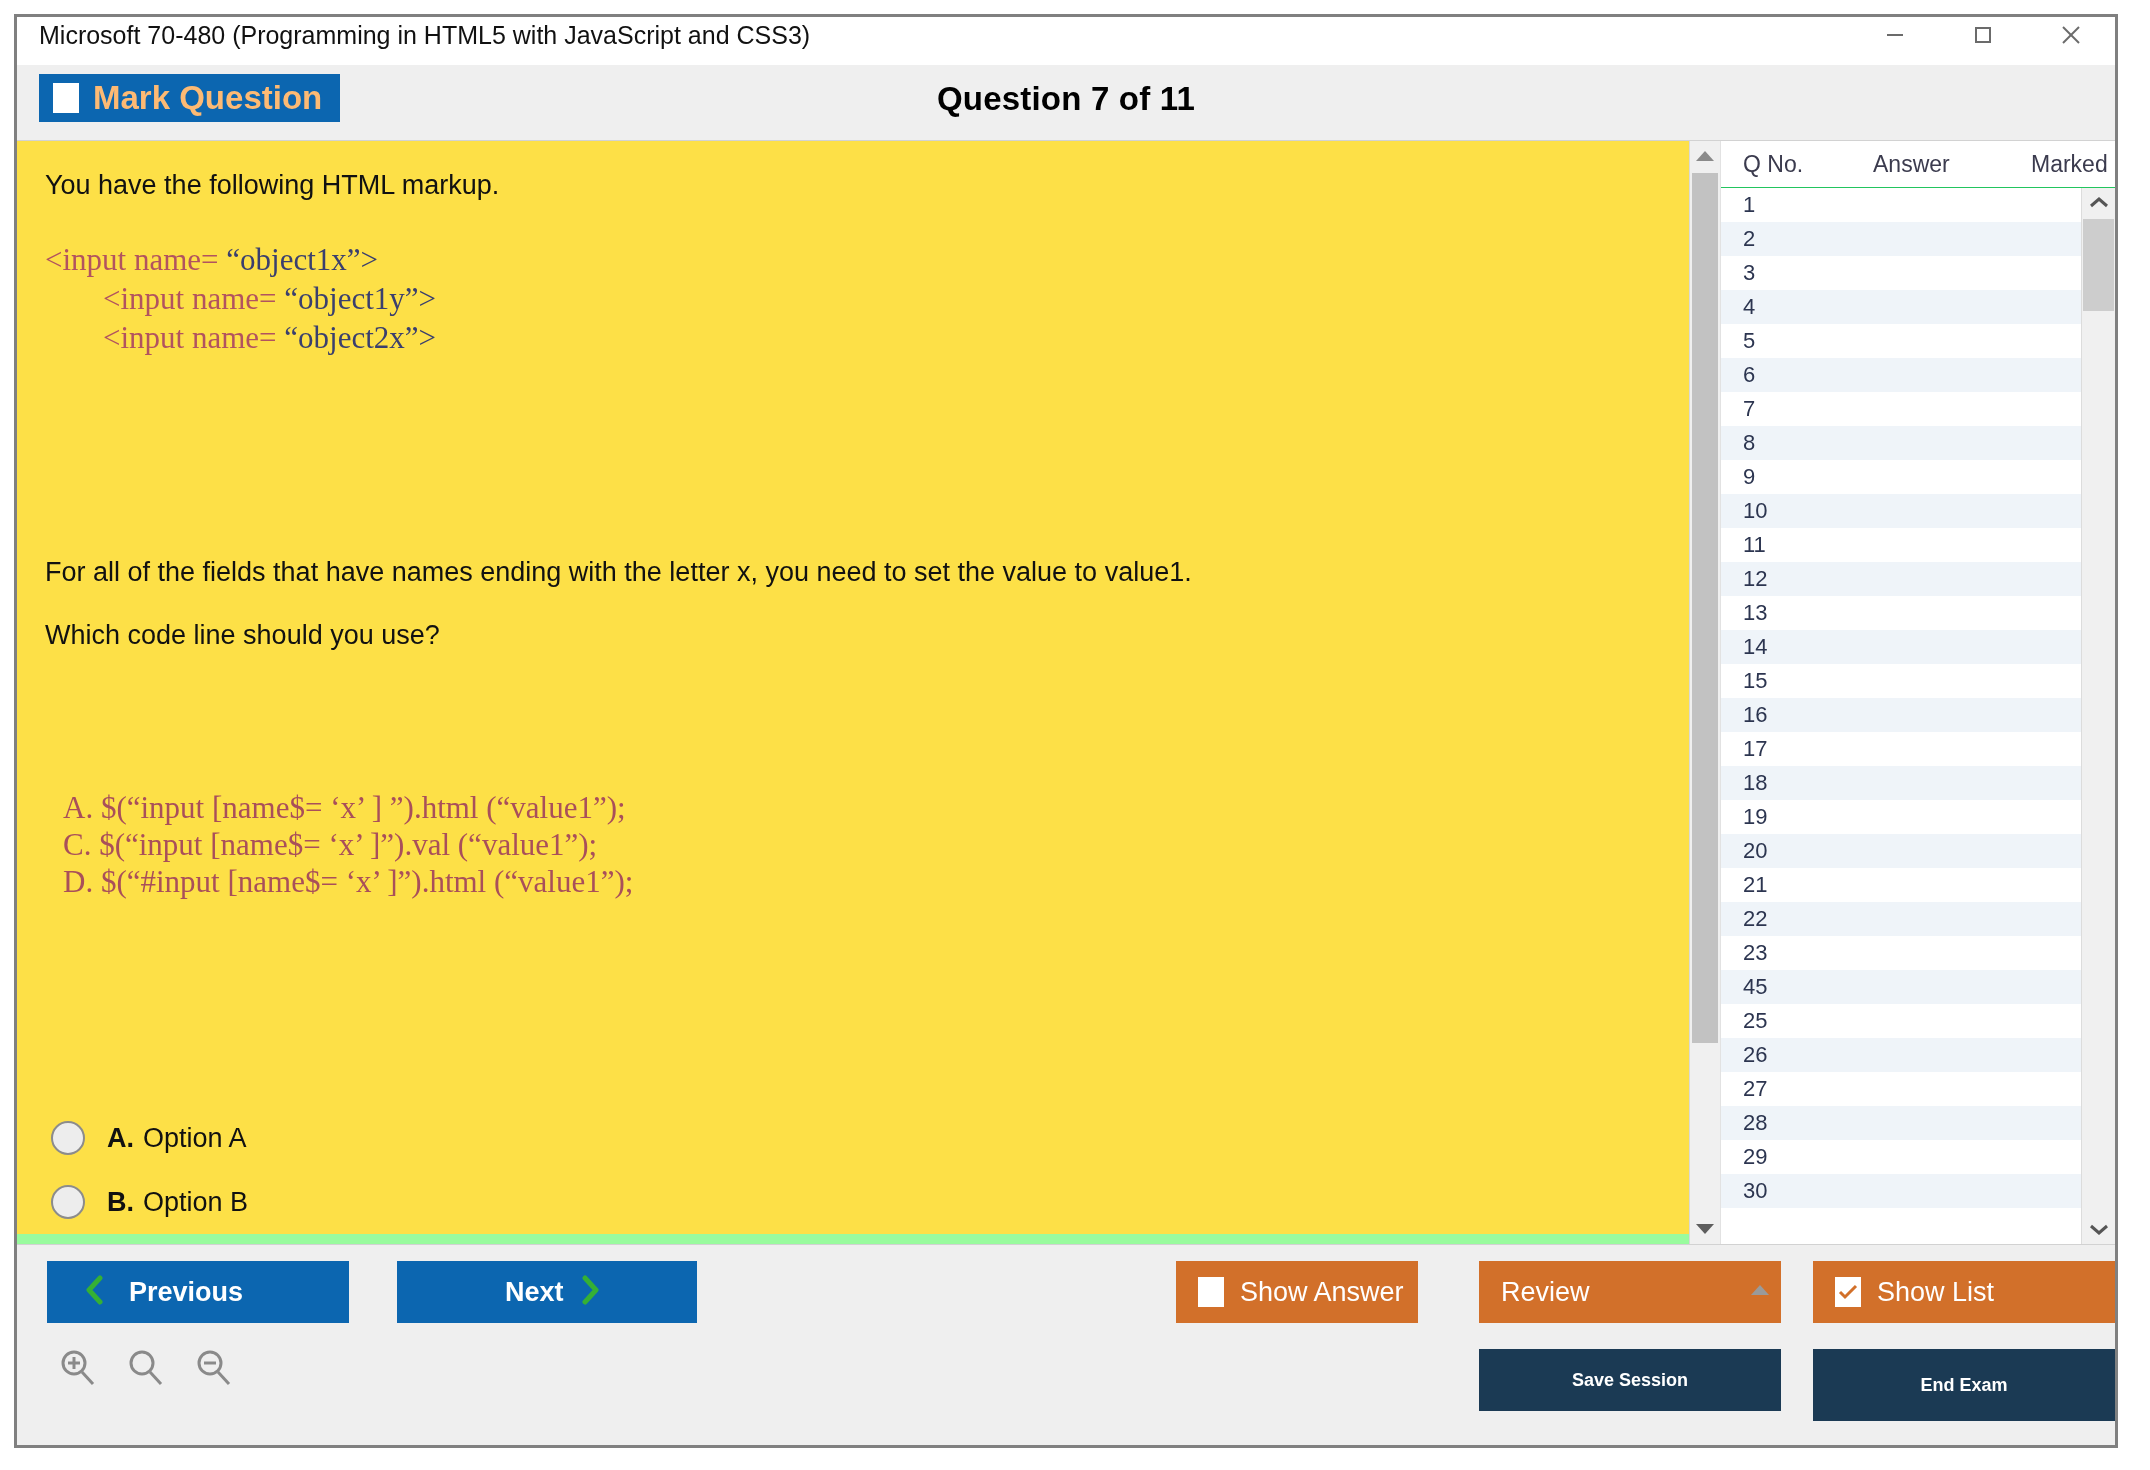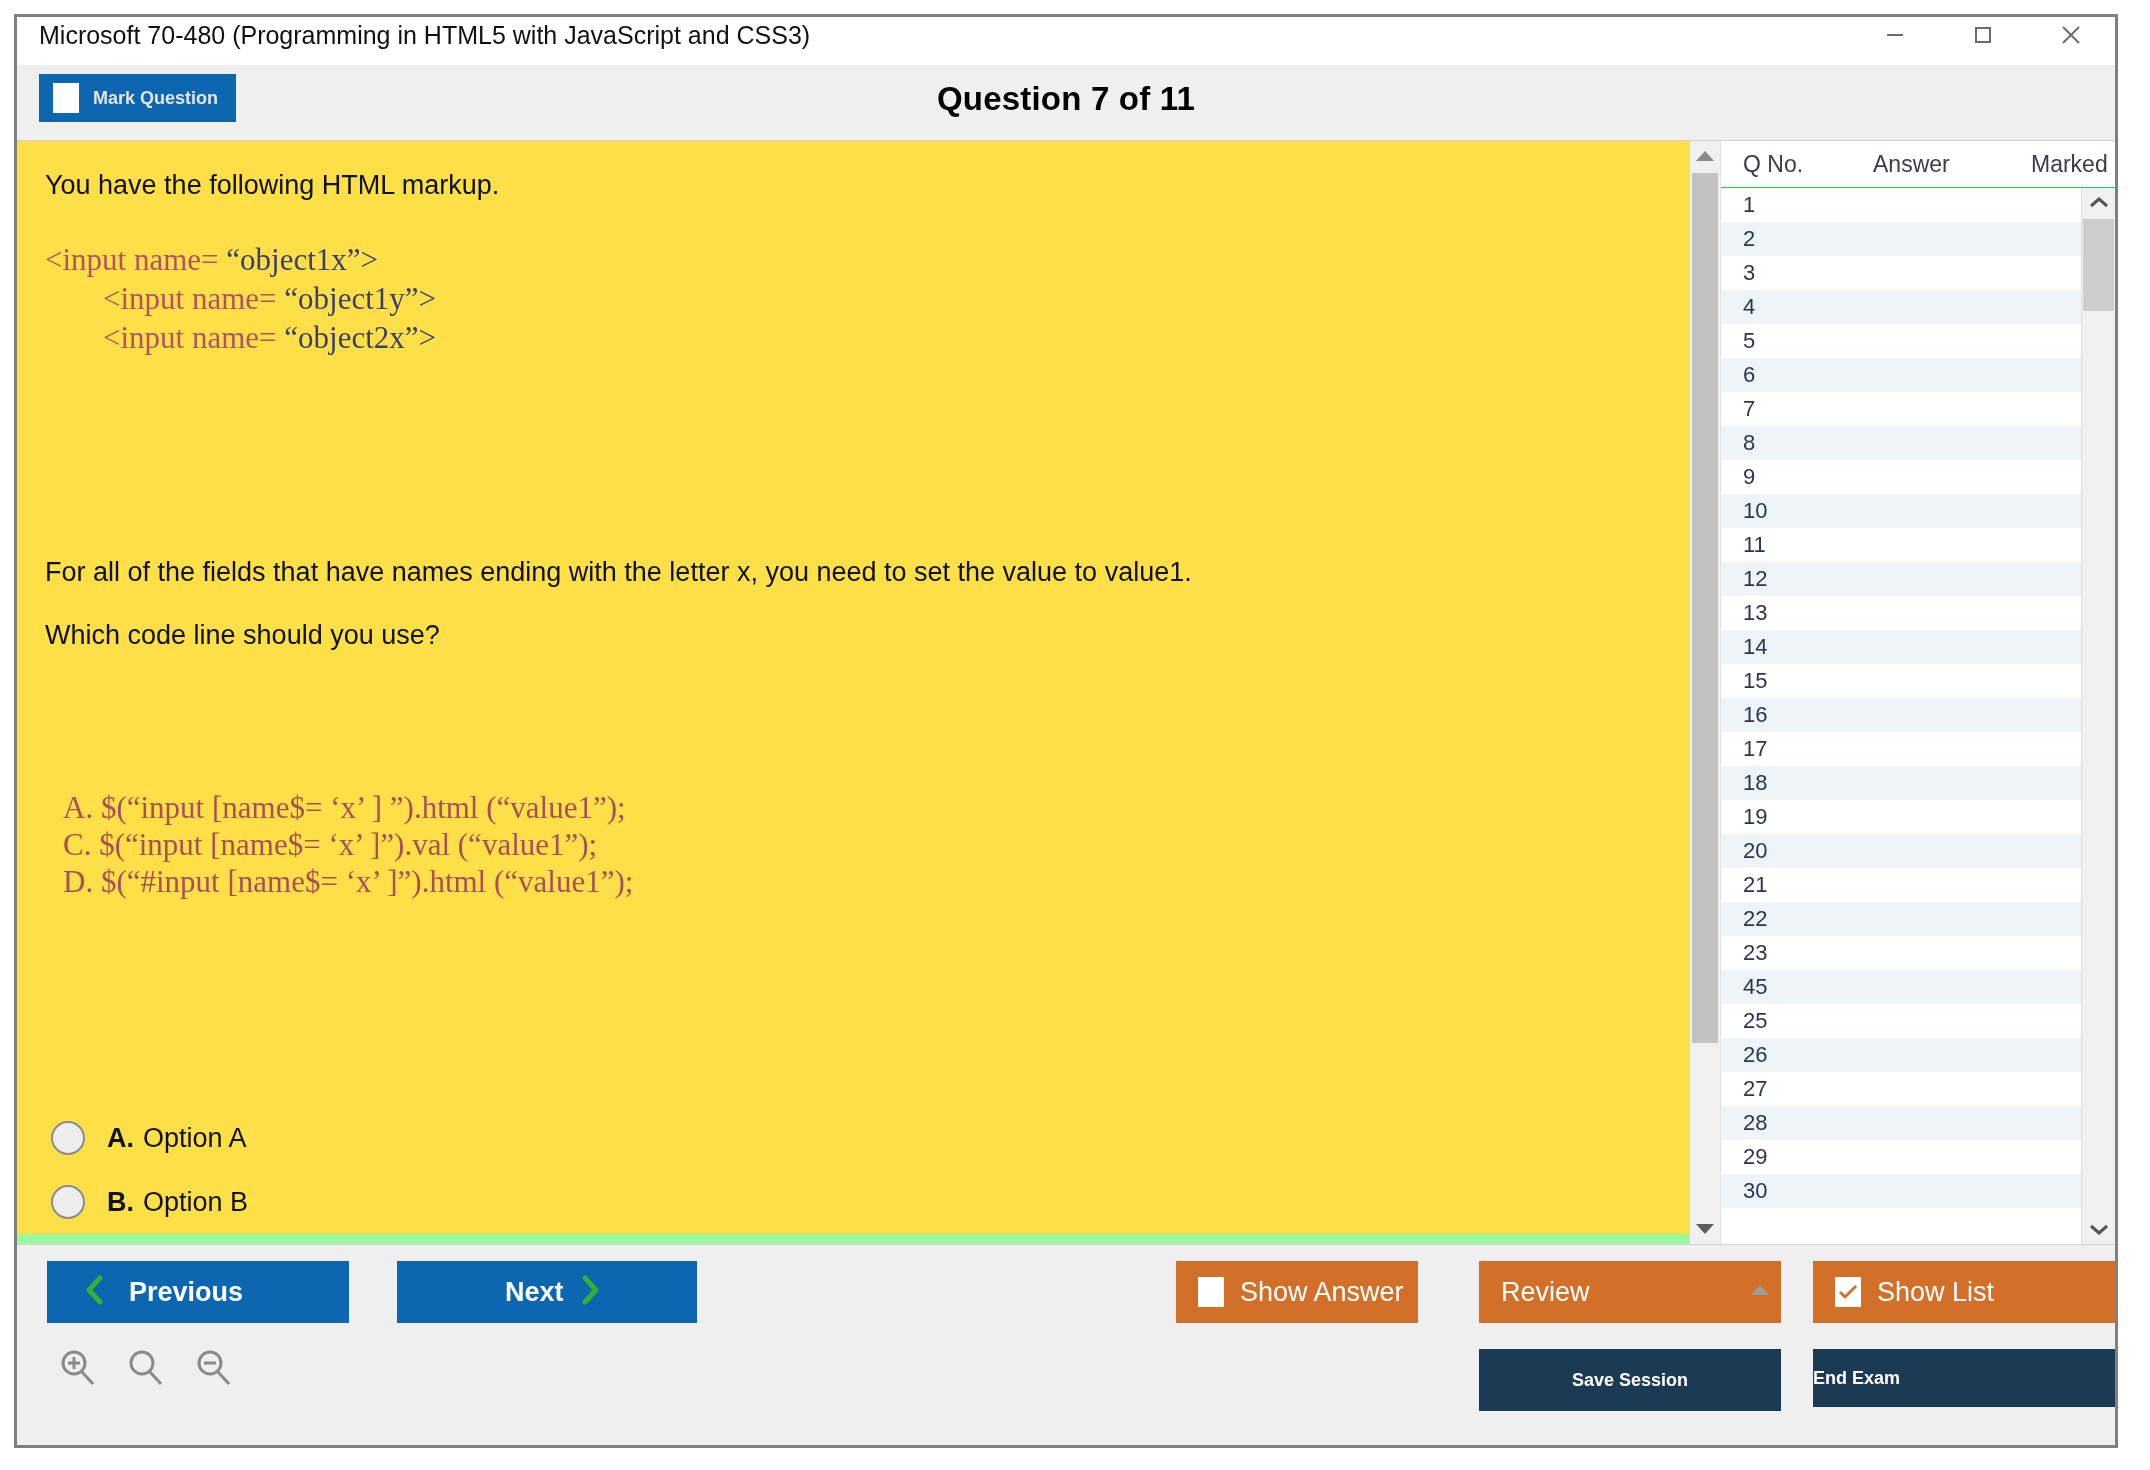--- a/index.html
+++ b/index.html
@@ -28,21 +28,21 @@
     border-bottom:1px solid #d2d2d2;
   }
   .mark-btn{
     position:absolute;left:22px;top:9px;height:48px;background:#0c66b0;
     display:flex;align-items:center;padding:0 18px 0 14px;cursor:pointer;
     border:none;
   }
   .mark-box{
     width:26px;height:30px;background:#ffffff;margin-right:14px;flex:none;
   }
-  .mark-label{color:#e5e5e5;font-size:18px;font-weight:bold;white-space:nowrap;}
+  .mark-label{color:#fdba74;font-size:33px;font-weight:bold;white-space:nowrap;}
   .question-counter{
     position:absolute;left:0;right:0;top:15px;text-align:center;
     font-size:33px;font-weight:bold;color:#000000;letter-spacing:.2px;
   }
 
   
   .bodyarea{
     position:absolute;left:0;top:124px;right:0;height:1103px;background:#ffffff;
   }
 
@@ -171,21 +171,21 @@
   .b-showanswer{left:1130px;top:16px;width:242px;height:62px;padding-left:22px;margin-left:29px;}
   .b-review{left:1462px;top:16px;width:302px;height:62px;padding-left:22px;}
   .b-showlist{left:1796px;top:16px;width:302px;height:62px;padding-left:22px;}
   .cbx{
     width:26px;height:30px;background:#ffffff;margin-right:16px;flex:none;
     display:flex;align-items:center;justify-content:center;
   }
   .tri-up{margin-left:auto;margin-right:10px;}
 
   .b-save{left:1462px;top:104px;width:302px;height:62px;justify-content:center;}
-  .b-end{left:1796px;top:104px;width:302px;height:58px;justify-content:flex-start;}
+  .b-end{left:1796px;top:104px;width:302px;height:72px;justify-content:center;}
 
   .zoomicons{position:absolute;left:40px;top:102px;display:flex;align-items:center;gap:26px;}
   .zi{cursor:pointer;}
 </style>
 </head>
 <body>
 
 <div class="window">
 
   <div class="titlebar">

